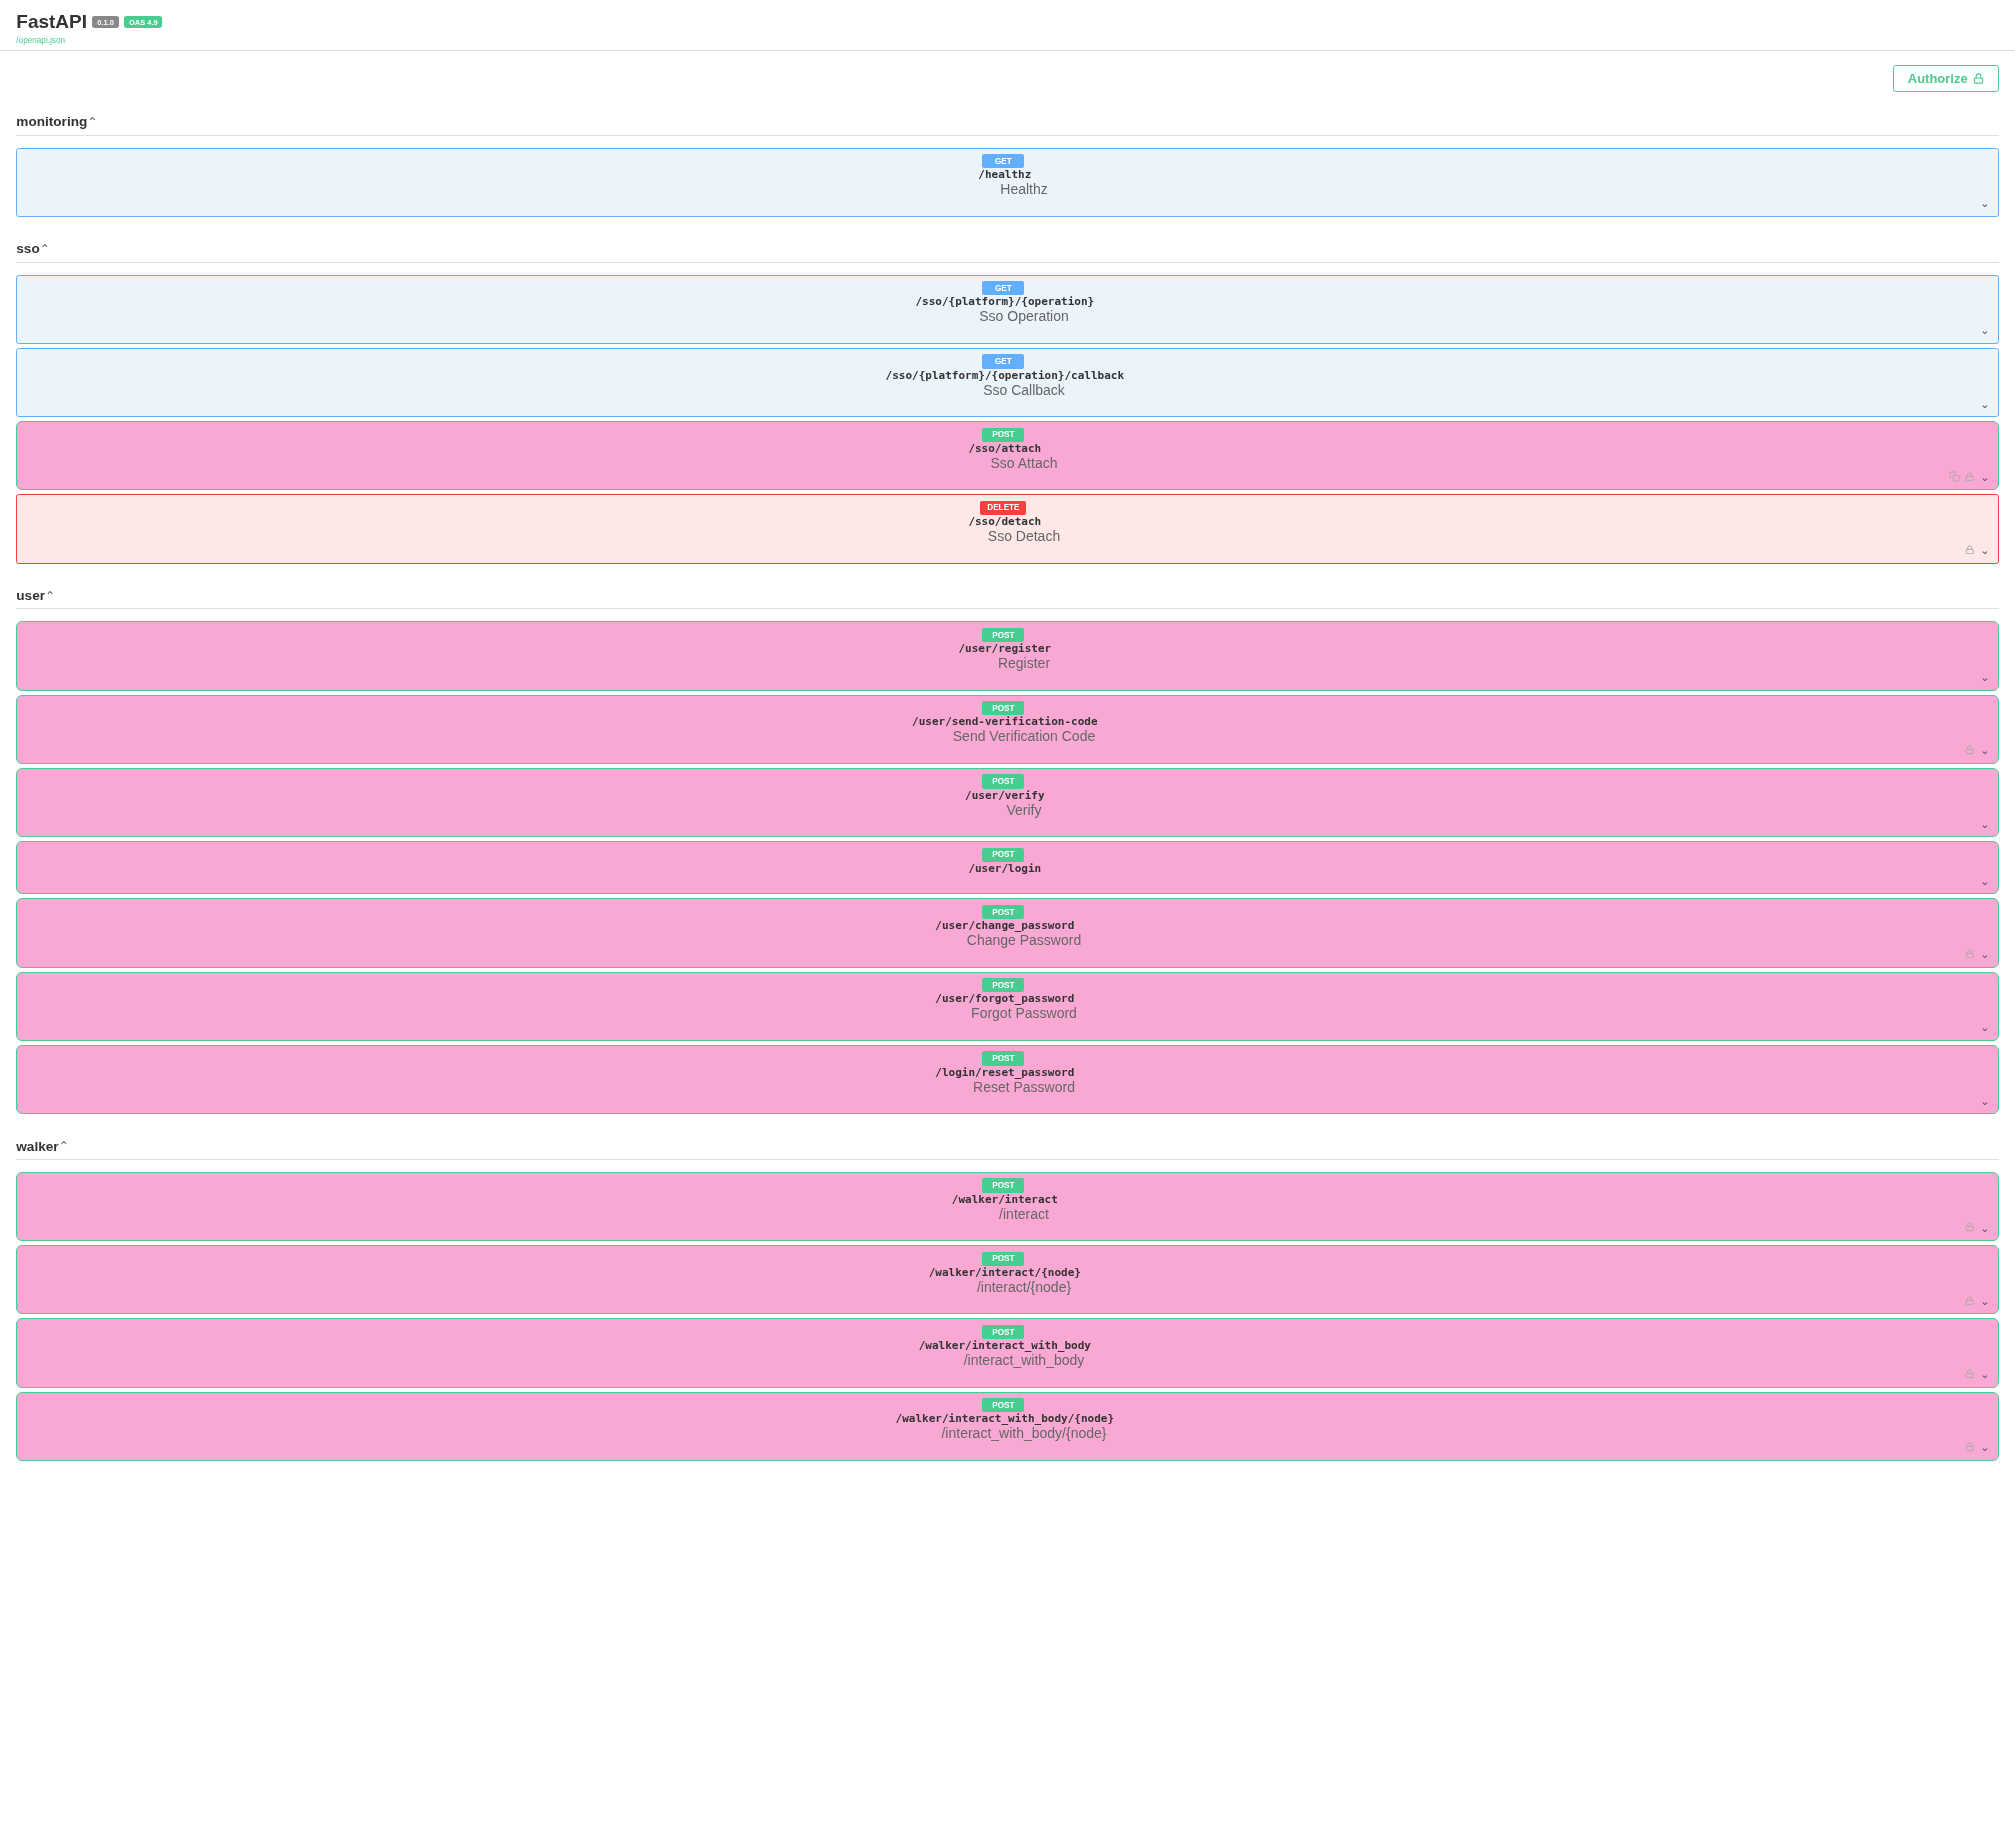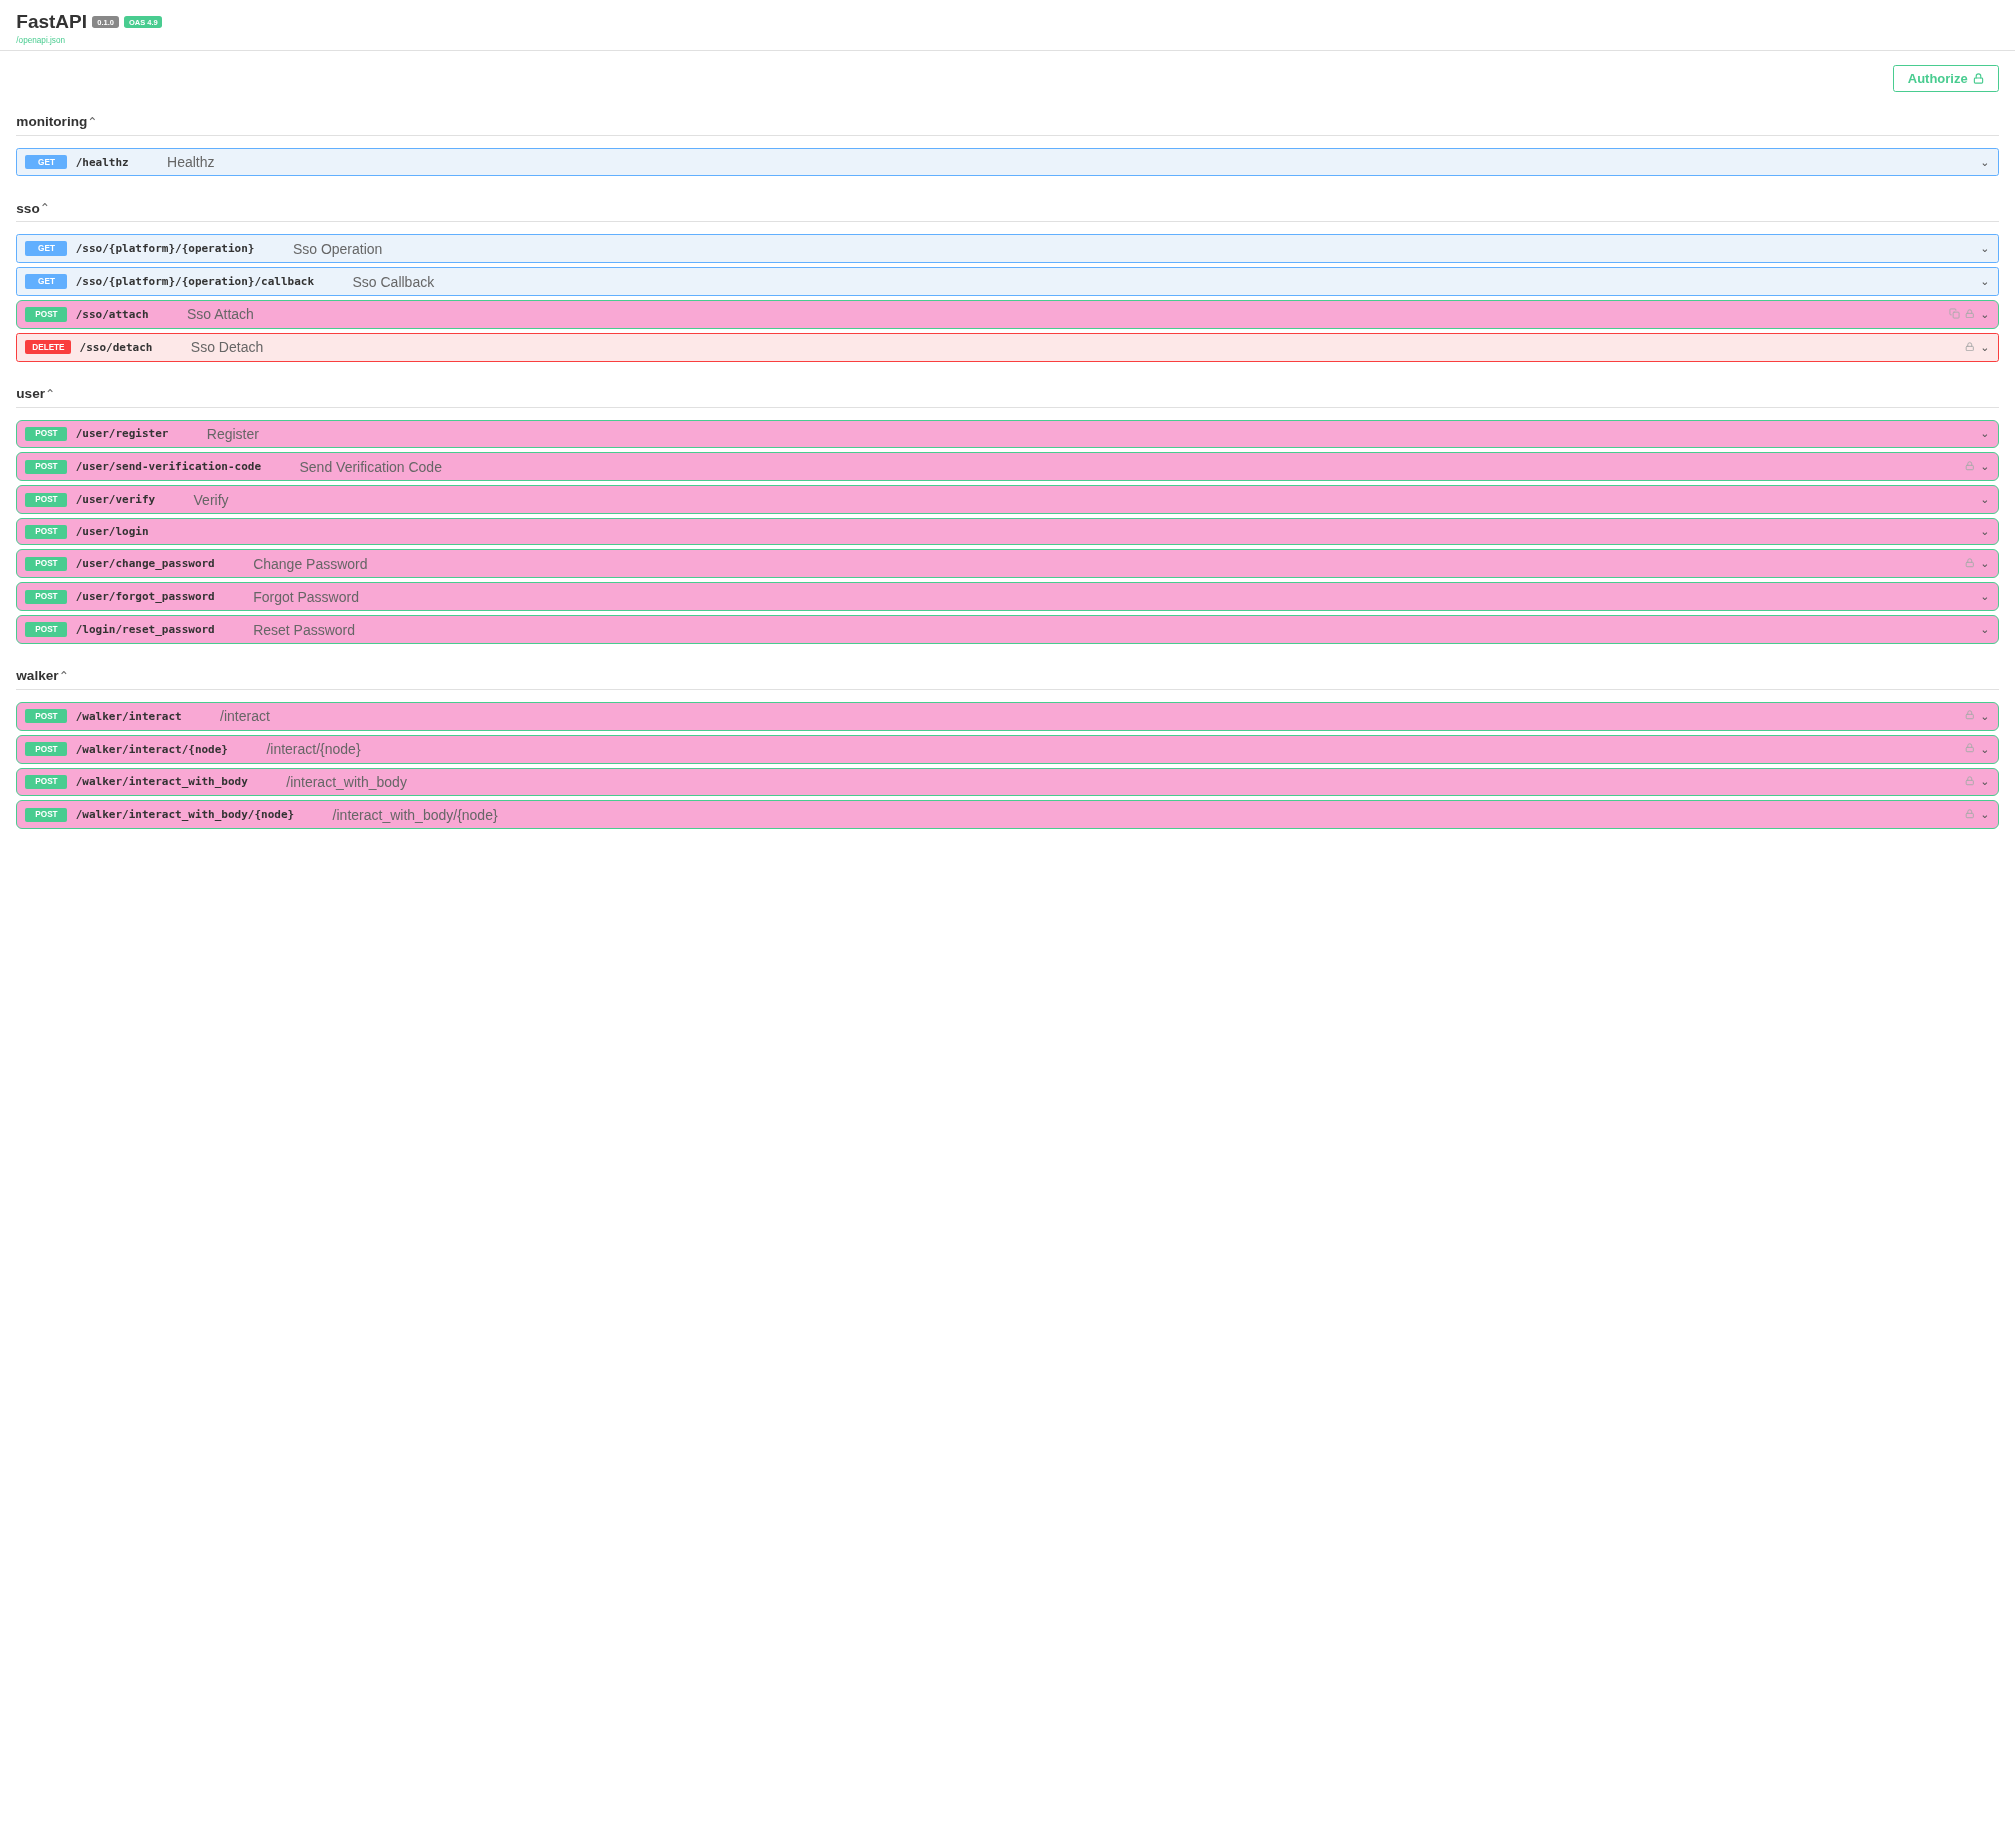--- a/index.html
+++ b/index.html
@@ -94,20 +94,21 @@
     }
     .endpoint-row {
       display: flex;
       align-items: center;
       border: 0.7px solid #ccc;
       border-radius: 2.7px;
       margin-bottom: 4.1px;
       padding: 5.4px 8.2px;
       cursor: pointer;
       position: relative;
+      flex-direction: column;
     }
     .endpoint-row.get-row {
       background: #ebf3fb;
       border-color: #61affe;
     }
     .endpoint-row.post-row {
       background: #f9a8d4;
       border-color: #49cc90;
       border-radius: 6px;
     }

